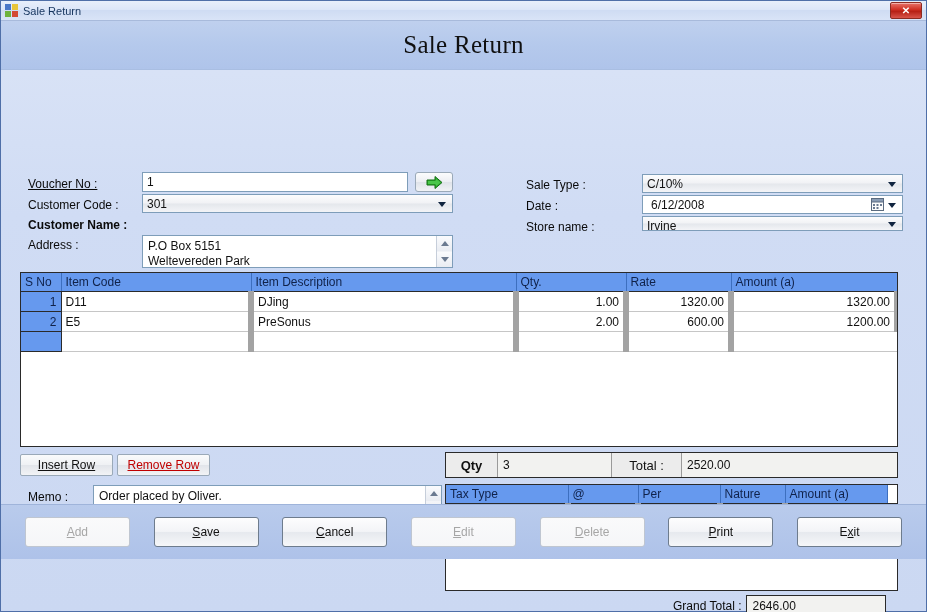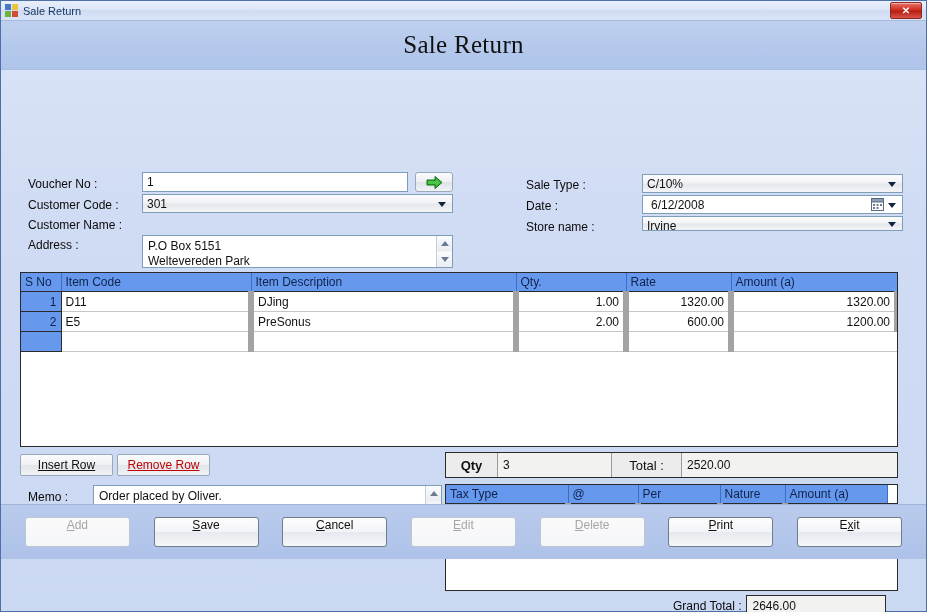--- a/index.html
+++ b/index.html
@@ -152,21 +152,21 @@
   .btnbar{
     position:absolute;left:0;right:0;bottom:0;height:55px;
     background:linear-gradient(to bottom,#B9CBEC 0%,#AEC2E9 100%);
     border-top:1px solid #9FB4DA;
     display:flex;align-items:center;justify-content:space-around;padding:0 12px;box-sizing:border-box;
   }
   .bbtn{
     width:105px;height:30px;box-sizing:border-box;
     border:1px solid #8A99AC;border-radius:3px;
     background:linear-gradient(to bottom,#FDFDFE 0%,#F3F4F7 48%,#E6E9EE 52%,#F6F7F9 100%);
-    font-size:12px;color:#111;display:flex;align-items:flex-start;justify-content:center;
+    font-size:12px;color:#111;display:flex;align-items:center;justify-content:center;
   }
   .bbtn.disabled{color:#A6A6A6;border-color:#BFC6D1;
     background:linear-gradient(to bottom,#FAFAFB 0%,#F5F6F8 100%);}
   .bbtn.strong{border:1px solid #6E7C8D;}
 </style>
 </head>
 <body>
 
 <div class="window">
 
@@ -180,36 +180,36 @@
     <div class="tb-title">Sale Return</div>
     <div class="tb-close">✕</div>
   </div>
 
   <div class="header-band">
     <div class="header-title">Sale Return</div>
   </div>
 
   <div class="body-area">
 
-    <div class="lbl" style="position:absolute;left:27px;top:107px;">Voucher No :</div>
+    <div class="lbl" style="position:absolute;left:27px;top:107px;text-decoration:underline;">Voucher No :</div>
     <div class="tf" style="position:absolute;left:141px;top:102px;width:266px;height:20px;">1</div>
     <div class="go-btn" style="position:absolute;left:414px;top:102px;width:38px;height:20px;">
       <svg width="17" height="15" viewBox="0 0 17 15">
         <path d="M1 5 H9 V1.5 L16 7.5 L9 13.5 V10 H1 Z" fill="#2FAF2F" stroke="#146E14" stroke-width="1" stroke-linejoin="round"></path>
         <path d="M2 6 H10 V4 L14.5 7.5 L10 11 V9 H2 Z" fill="#56D056" opacity=".7"></path>
       </svg>
     </div>
 
     <div class="lbl" style="position:absolute;left:27px;top:128px;">Customer Code :</div>
     <div class="combo" style="position:absolute;left:141px;top:124px;width:311px;height:19px;">
       <span>301</span>
       <span class="arrow"></span>
     </div>
 
-    <div class="lbl" style="position:absolute;left:27px;top:148px;">Customer Name :</div>
+    <div class="lbl" style="position:absolute;left:27px;top:148px;font-weight:bold;">Customer Name :</div>
 
     <div class="lbl" style="position:absolute;left:27px;top:168px;">Address :</div>
     <div class="memo-box" style="position:absolute;left:141px;top:165px;width:311px;height:33px;padding-right:18px;">
       <div>P.O Box 5151</div>
       <div>Weltevereden Park</div>
       <div class="vscroll">
         <div class="up">
             <span class="tri-up"></span>
           </div>
         <div class="dn">

